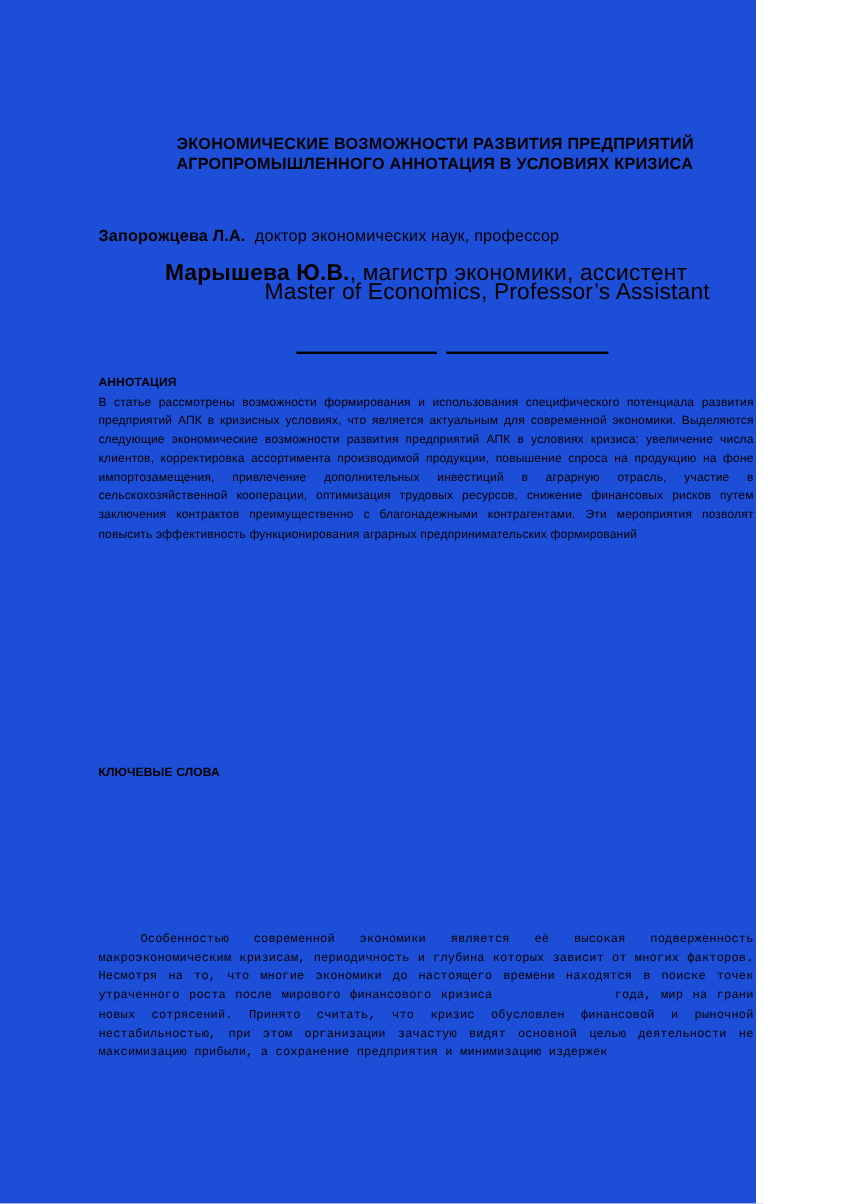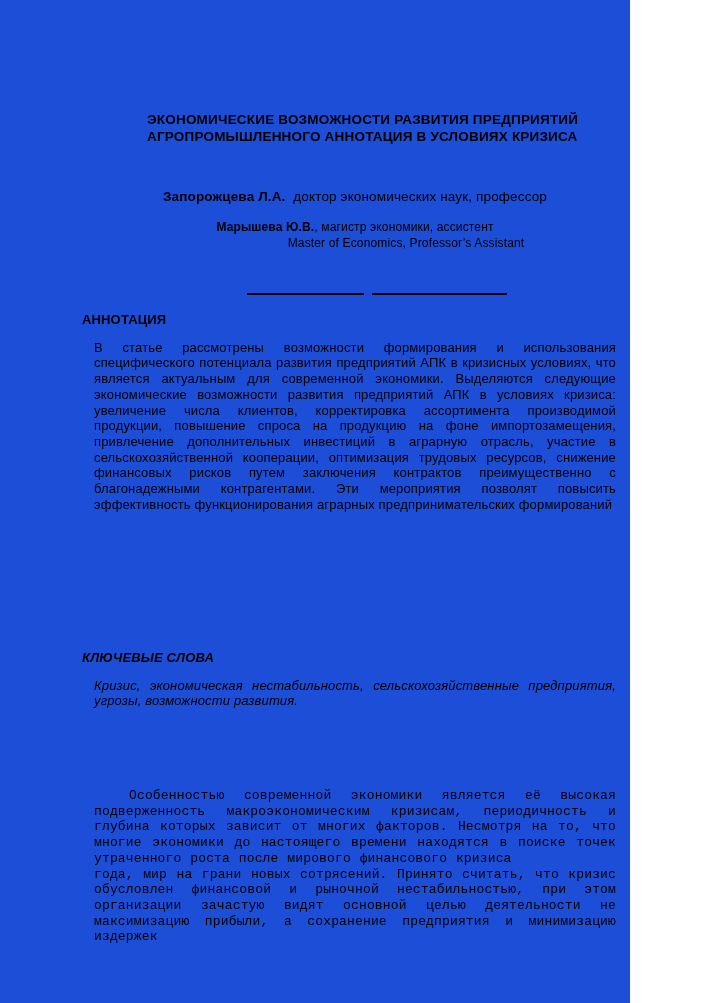--- a/index.html
+++ b/index.html
@@ -18,59 +18,58 @@
     left: 147px; top: 112px; width: 470px;
     font-weight: bold;
     font-size: 13.5px;
     line-height: 16.5px;
     letter-spacing: 0.2px;
     text-align: left;
   }
 
   .author-line-1 {
     left: 82px; top: 189px; width: 546px;
-    text-align: center;
     font-size: 13.5px;
     line-height: 15.5px;
     letter-spacing: 0.15px;
   }
 
   .author-block-2 {
     left: 82px; top: 220px; width: 546px;
     text-align: center;
-    font-size: 12px;
+    font-size: 19px;
     line-height: 15.6px;
     letter-spacing: 0.15px;
   }
   .author-block-2 .shift-right { position: relative; left: 51px; display: inline-block; }
 
   .bold { font-weight: bold; }
 
   .sig-line {
     top: 293px; height: 1.5px; background: #000000;
   }
   .sig-line-1 { left: 247px; width: 117px; }
   .sig-line-2 { left: 372px; width: 135px; }
 
   .section {
     left: 82px; width: 546px;
-    font-size: 13px;
+    font-size: 10px;
     line-height: 15.7px;
     letter-spacing: 0.15px;
   }
   .section-annotation { top: 312px; }
-  .section-keywords  { top: 650px; font-style: italic; }
+  .section-keywords  { top: 637px; }
   .section-body      { top: 776px; }
 
   .section-heading {
     font-weight: bold;
     margin: 0 0 0 0;
   }
   .para {
-    margin: 12px;
+    margin: 0;
     text-align: justify;
   }
   .para-indent { text-indent: 35px; font-family: Liberation Mono, monospace; }
 </style>
 </head>
 <body>
 
 <div class="page">
 
   <div class="abs title-block">
@@ -88,20 +87,19 @@
   <div class="abs sig-line sig-line-1"></div>
   <div class="abs sig-line sig-line-2"></div>
 
   <div class="abs section section-annotation">
     <div class="section-heading">АННОТАЦИЯ</div>
     <p class="para">В статье рассмотрены возможности формирования и использования специфического потенциала развития предприятий АПК в кризисных условиях, что является актуальным для современной экономики. Выделяются следующие экономические возможности развития предприятий АПК в условиях кризиса: увеличение числа клиентов, корректировка ассортимента производимой продукции, повышение спроса на продукцию на фоне импортозамещения, привлечение дополнительных инвестиций в аграрную отрасль, участие в сельскохозяйственной кооперации, оптимизация трудовых ресурсов, снижение финансовых рисков путем заключения контрактов преимущественно с благонадежными контрагентами. Эти мероприятия позволят повысить эффективность функционирования аграрных предпринимательских формирований</p>
   </div>
 
   <div class="abs section section-keywords">
     <div class="section-heading">КЛЮЧЕВЫЕ СЛОВА</div>
-    <p class="para">Кризис, экономическая нестабильность, сельскохозяйственные предприятия, угрозы, возможности развития.</p>
   </div>
 
   <div class="abs section section-body">
     <p class="para para-indent">Особенностью современной экономики является её высокая подверженность макроэкономическим кризисам, периодичность и глубина которых зависит от многих факторов. Несмотря на то, что многие экономики до настоящего времени находятся в поиске точек утраченного роста после мирового финансового кризиса&nbsp;&nbsp;&nbsp;&nbsp;&nbsp;&nbsp;&nbsp;&nbsp;&nbsp;&nbsp;&nbsp;&nbsp; года, мир на грани новых сотрясений. Принято считать, что кризис обусловлен финансовой и рыночной нестабильностью, при этом организации зачастую видят основной целью деятельности не максимизацию прибыли, а сохранение предприятия и минимизацию издержек</p>
   </div>
 
 </div>
 
 </body></html>

